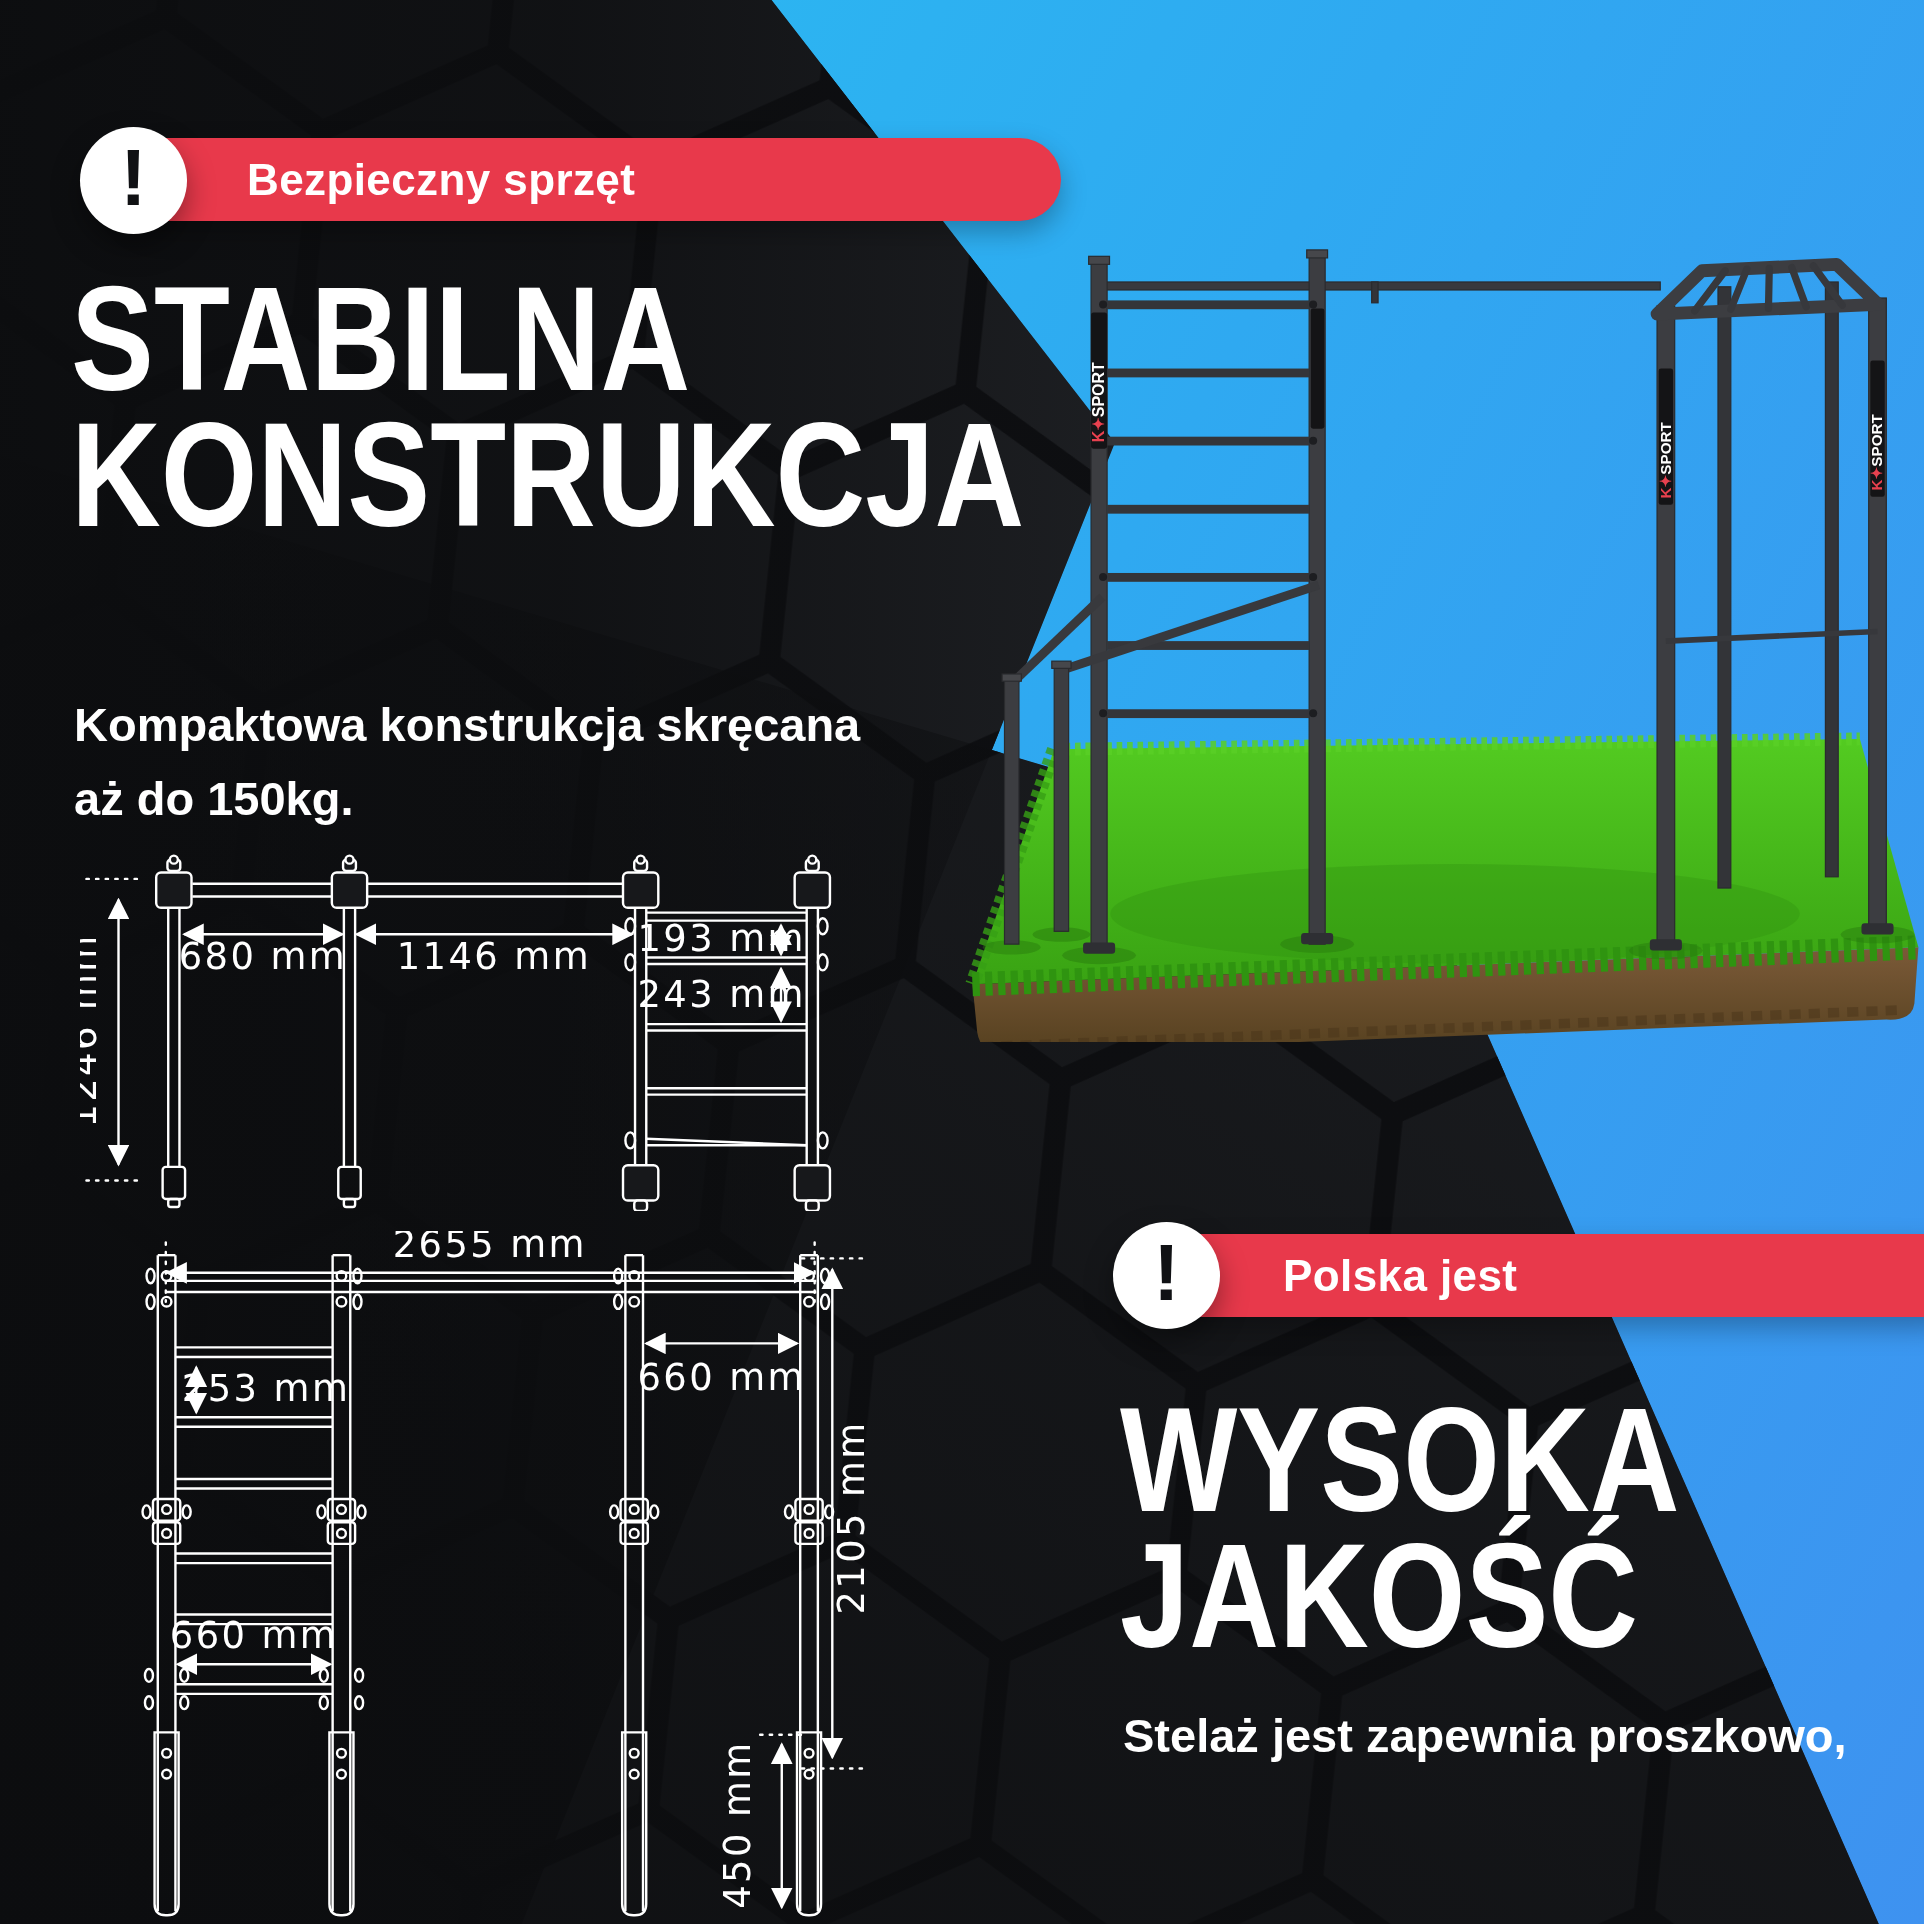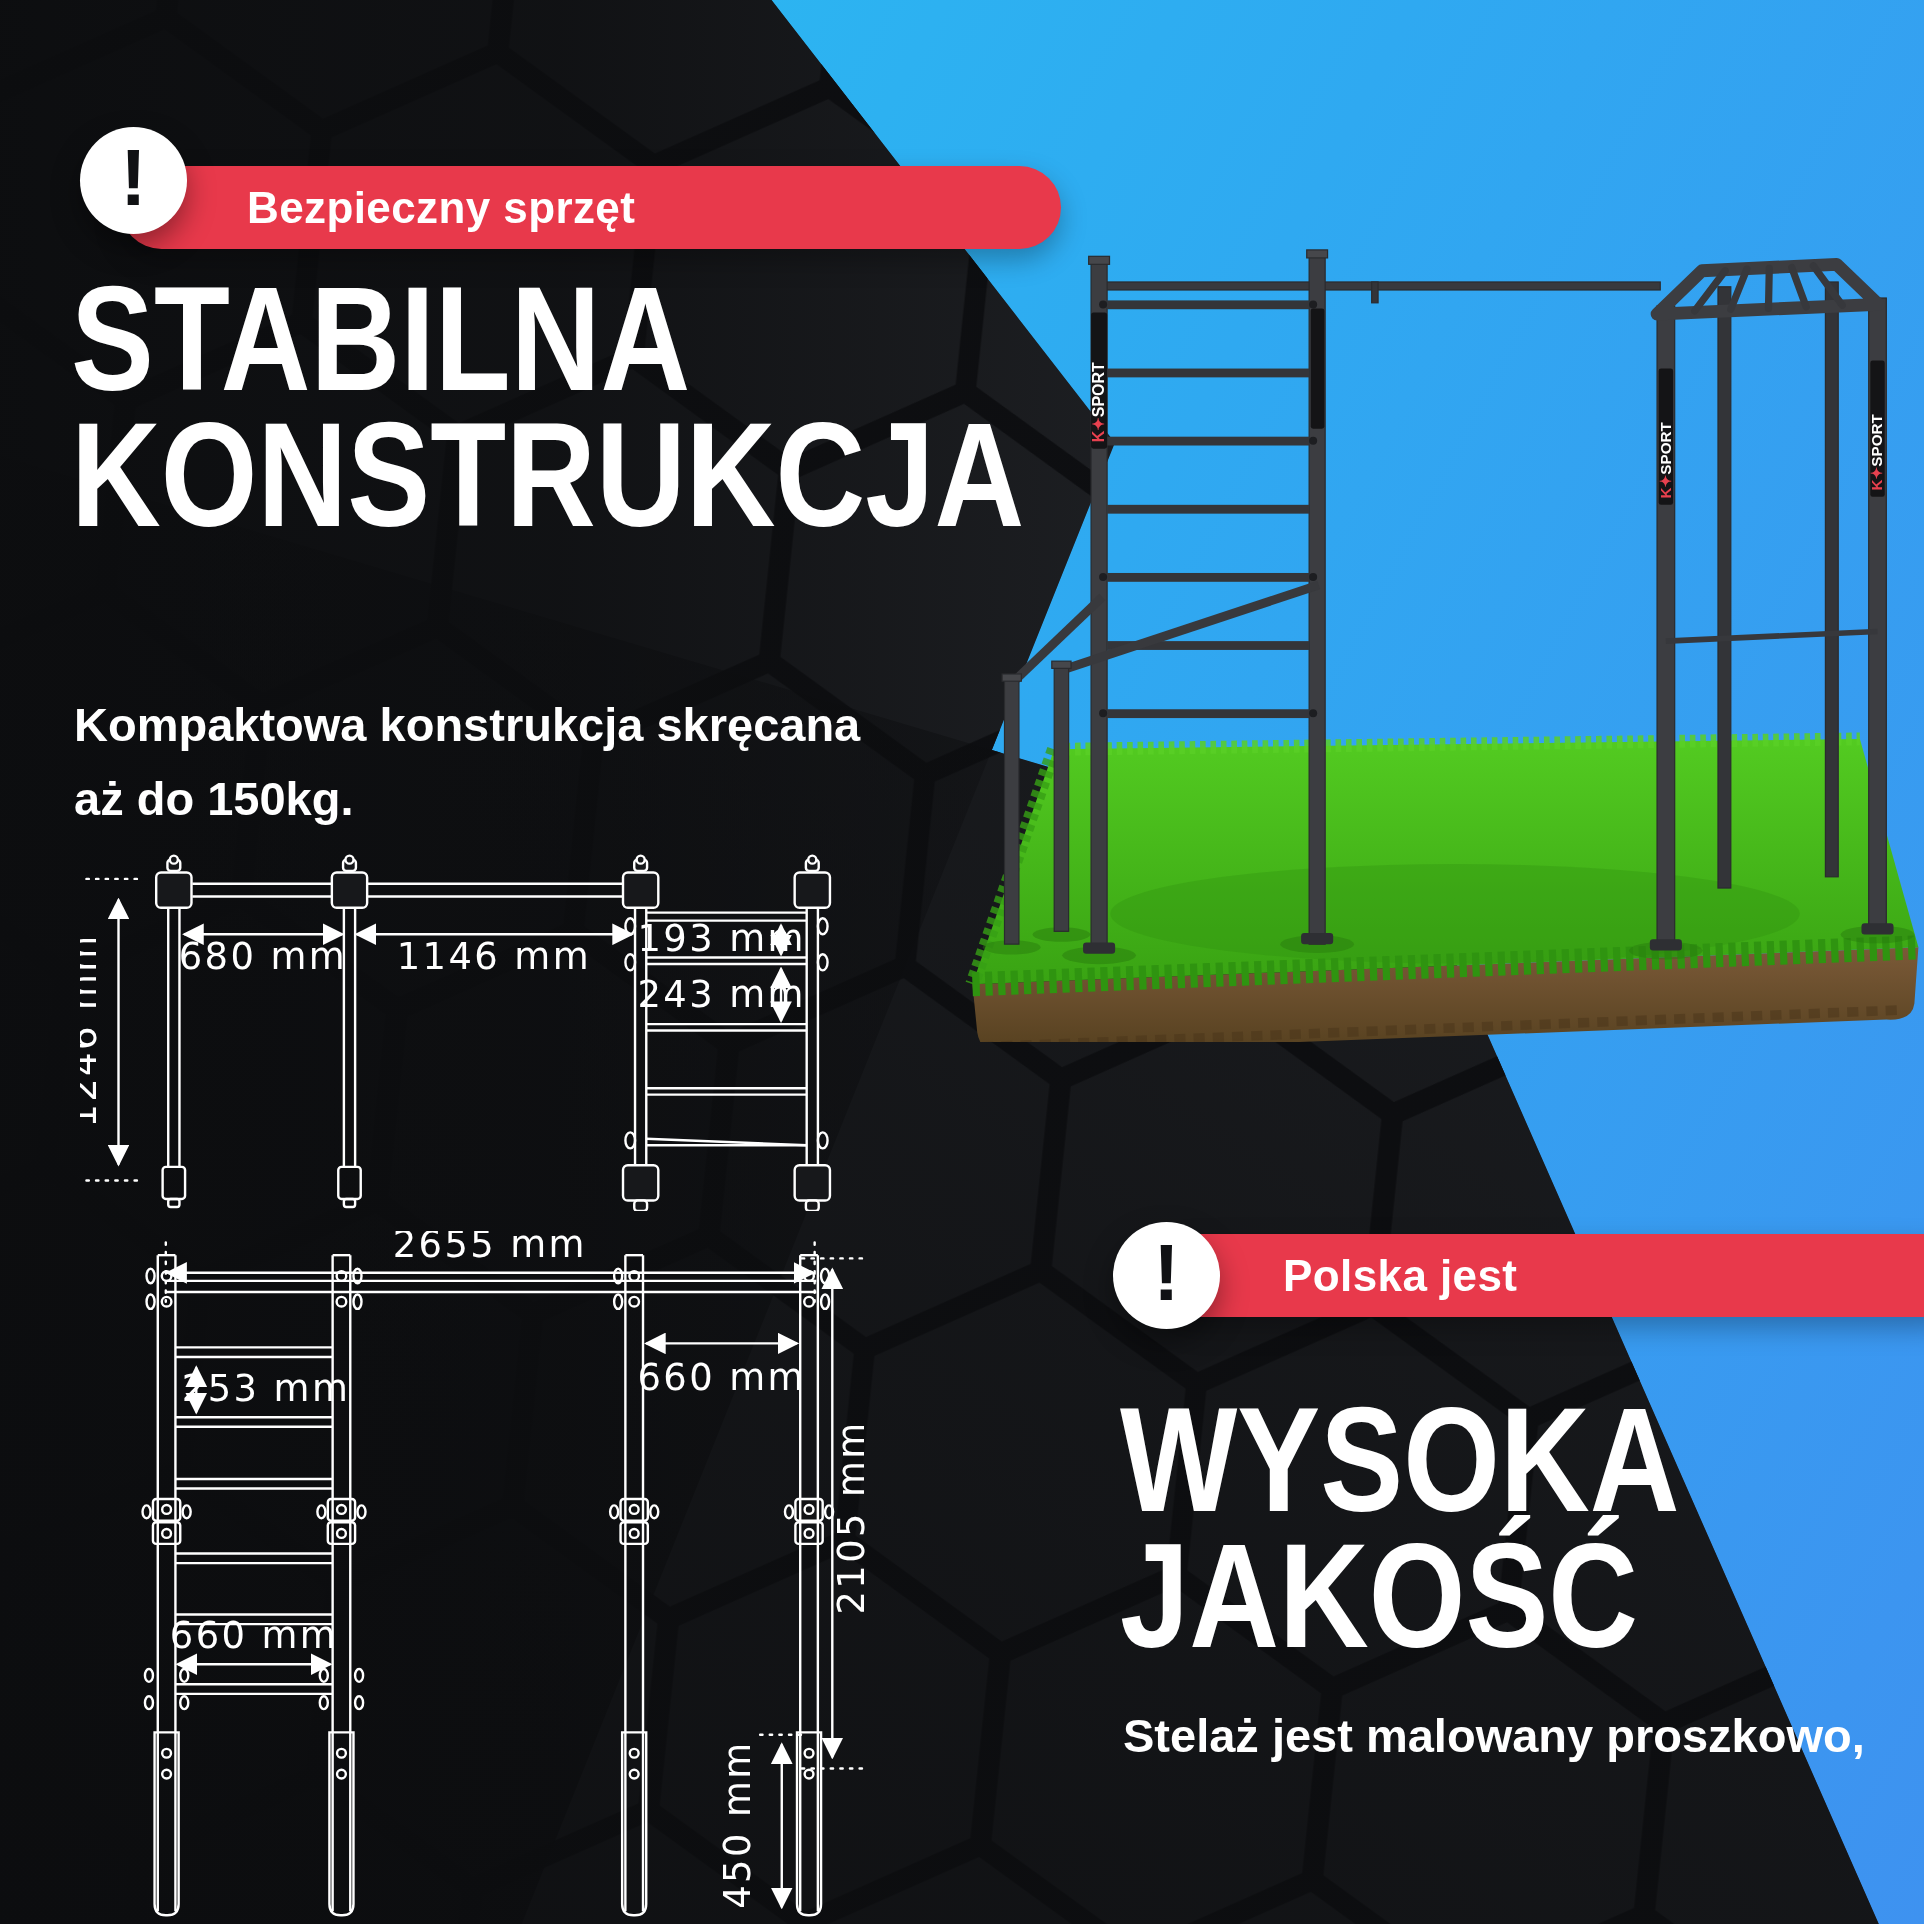--- a/index.html
+++ b/index.html
@@ -54,21 +54,21 @@
     </defs>
     <g clip-path="url(#pnl)">
       <rect x="0" y="0" width="2400" height="2400" fill="#222428"></rect>
       <rect x="0" y="0" width="2400" height="2400" fill="url(#hx)"></rect>
       <polygon points="0,0 962,0 1390,552 650,2400 0,2400" fill="url(#gA)"></polygon>
       <polygon points="0,568 1768,1093 2343,2400 0,2400" fill="url(#gB)"></polygon>
     </g>
   </svg>
 
   <div class="layer">
-    <div class="badge-pill" style="left:120px;top:138px;width:814px;height:83px;padding-left:127px;margin-top:28px;">
+    <div class="badge-pill" style="left:120px;top:138px;width:814px;height:83px;padding-left:127px;">
       <span>Bezpieczny sprzęt</span>
     </div>
     <div class="badge-circle" style="left:80px;top:127px;width:107px;height:107px;">
       <span>!</span>
     </div>
     <div class="h-title" style="left:71px;top:271px;">
       <div>STABILNA</div>
       <div>KONSTRUKCJA</div>
     </div>
     <div class="p-body" style="left:74px;top:688px;">
@@ -82,21 +82,21 @@
       <span>Polska jest</span>
     </div>
     <div class="badge-circle" style="left:1113px;top:1222px;width:107px;height:107px;">
       <span>!</span>
     </div>
     <div class="h-title" style="left:1120px;top:1392px;">
       <div>WYSOKA</div>
       <div>JAKOŚĆ</div>
     </div>
     <div class="p-body" style="left:1123px;top:1699px;">
-      <div>Stelaż jest malowany proszkowo,</div>
+      <div>Stelaż jest zapewnia proszkowo,</div>
     </div>
   </div>
 
   <svg class="layer" style="left:958px;top:128px;" width="962" height="914" viewBox="0 0 1200 1140">
     <defs>
       <linearGradient id="gr" x1="0" y1="0" x2="0" y2="1">
         <stop offset="0" stop-color="#53cb21"></stop>
         <stop offset="1" stop-color="#39a313"></stop>
       </linearGradient>
       <linearGradient id="dr" x1="0" y1="0" x2="0" y2="1">

